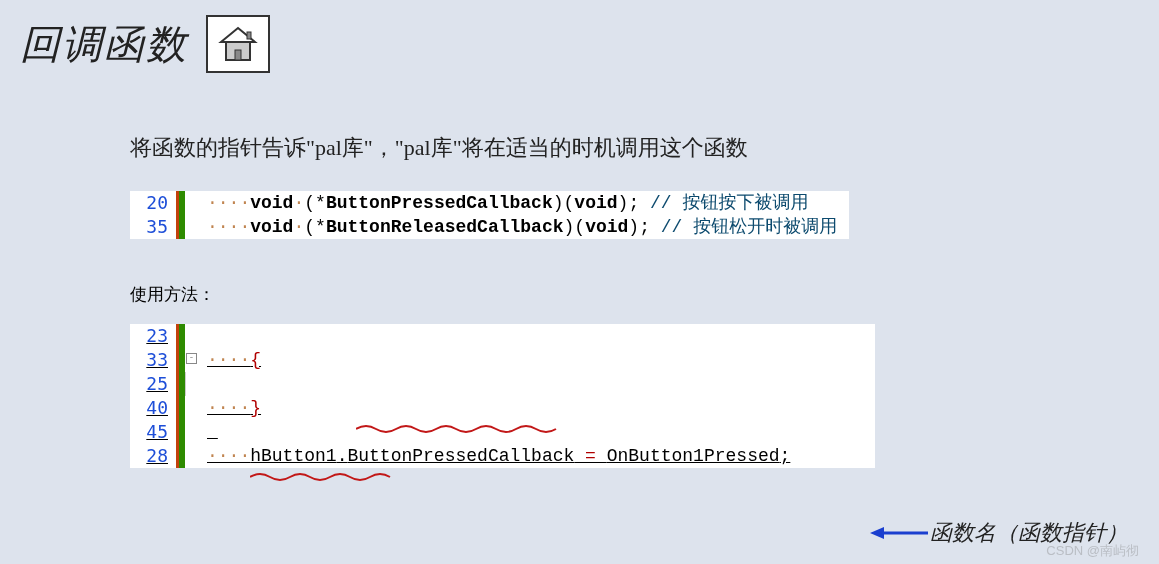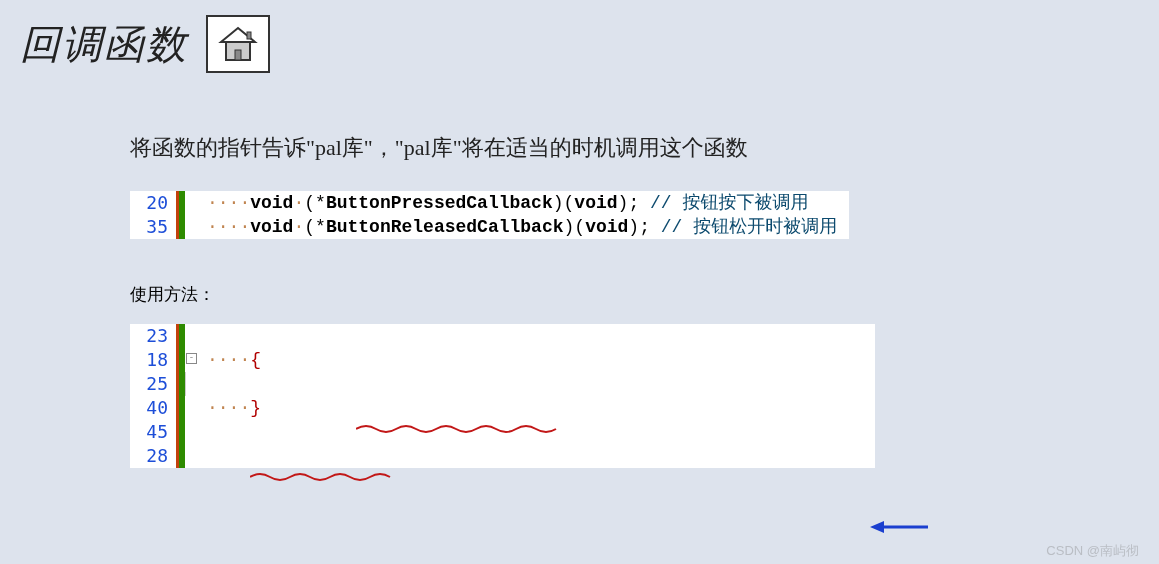--- a/index.html
+++ b/index.html
@@ -167,28 +167,28 @@
     <div class="code-row">
       <div class="ln">35</div>
       <div class="gutter"></div>
       <div class="fold"></div>
       <div class="code"><span class="dot">····</span><span class="kw">void</span><span class="dot">·</span><span class="sym">(</span><span class="sym">*</span><span class="sym" style="font-weight:bold">ButtonReleasedCallback</span><span class="sym">)</span><span class="sym">(</span><span class="kw">void</span><span class="sym">)</span><span class="sym">;</span><span class="cm"> // 按钮松开时被调用</span></div>
     </div>
   </div>
 
   <div class="subtitle">使用方法：</div>
 
-  <div class="code-block" style="min-width:745px;">
+  <div class="code-block" style="min-width:745px;text-decoration:underline;">
     <div class="code-row">
       <div class="ln">23</div>
       <div class="gutter"></div>
       <div class="fold"></div>
     </div>
     <div class="code-row">
-      <div class="ln">18</div>
+      <div class="ln">33</div>
       <div class="gutter"></div>
       <div class="fold">
           <div class="fold-box">-</div>
         </div>
       <div class="code"><span class="dot">····</span><span class="eq">{</span></div>
     </div>
     <div class="code-row">
       <div class="ln">25</div>
       <div class="gutter"></div>
       <div class="fold" style="border-left:1px solid #ccc;"></div>
@@ -202,31 +202,33 @@
     <div class="code-row">
       <div class="ln">45</div>
       <div class="gutter"></div>
       <div class="fold"></div>
       <div class="code"> </div>
     </div>
     <div class="code-row">
       <div class="ln">28</div>
       <div class="gutter"></div>
       <div class="fold"></div>
+      <div class="code"><span class="dot">····</span><span class="sym">hButton1</span><span class="sym">.</span><span class="sym">ButtonPressedCallback</span><span class="eq"> = </span><span class="sym">OnButton1Pressed</span><span class="sym">;</span></div>
     </div>
   </div>
 </div>
 
 <svg class="wavy1">
   <path d="M0,6 Q10,0 20,6 T40,6 T60,6 T80,6 T100,6 T120,6 T140,6 T160,6 T180,6 T200,6" stroke="#c21818" stroke-width="2" fill="none"></path>
 </svg>
 <svg class="wavy2">
   <path d="M0,6 Q10,0 20,6 T40,6 T60,6 T80,6 T100,6 T120,6 T140,6" stroke="#c21818" stroke-width="2" fill="none"></path>
 </svg>
 
 <div class="arrow-box">
   <svg width="60" height="18">
     <line x1="58" y1="9" x2="8" y2="9" stroke="#1a3fcf" stroke-width="3"></line>
     <polygon points="0,9 14,3 14,15" fill="#1a3fcf"></polygon>
   </svg>
+  <span class="annot">函数名（函数指针）</span>
 </div>
 
 <div class="watermark">CSDN @南屿彻</div>
 
 </body></html>

